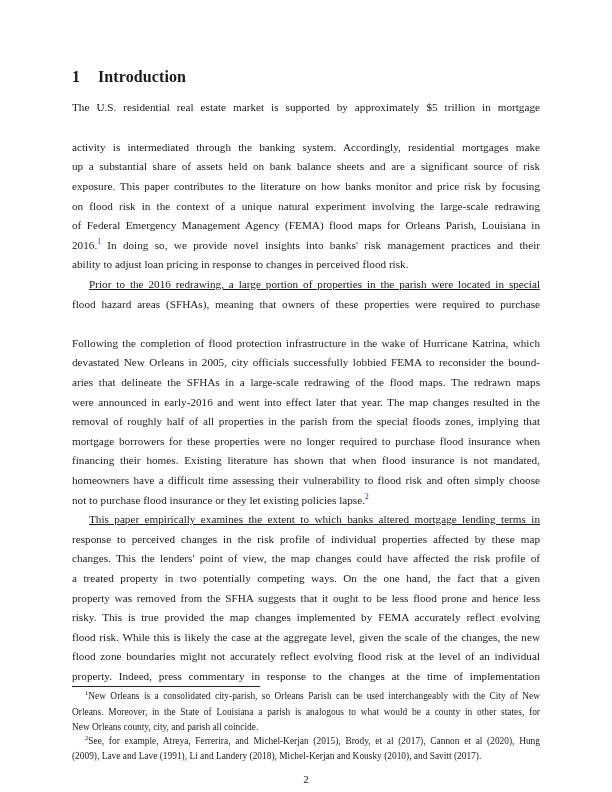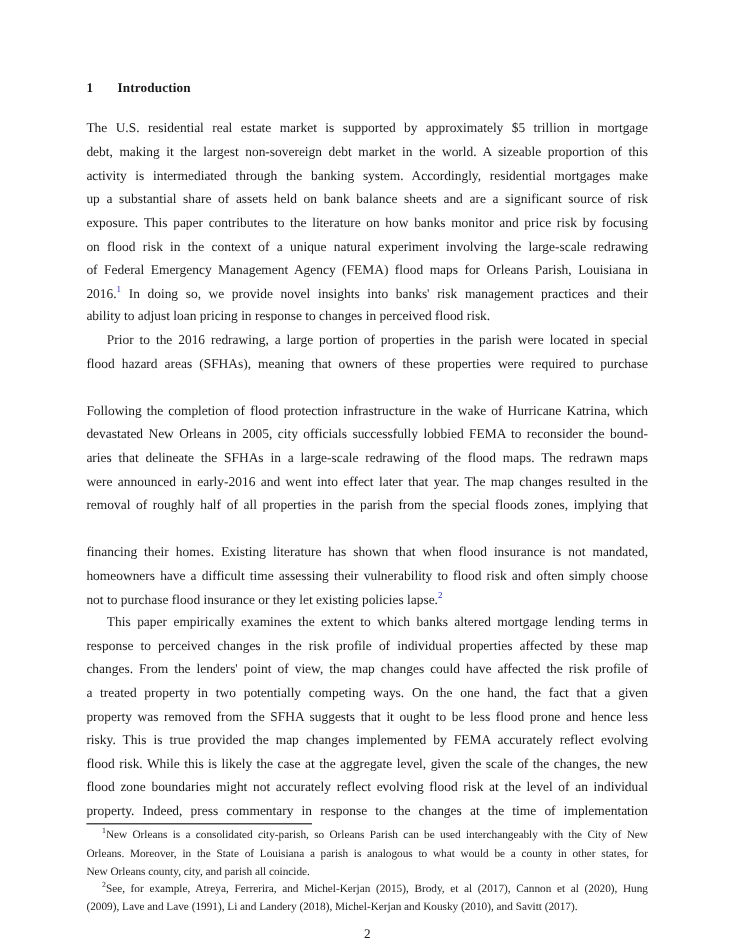--- a/index.html
+++ b/index.html
@@ -1,69 +1,69 @@
 <!DOCTYPE html>
 <html><head>
 <meta charset="utf-8">
 <style>
   html, body { margin: 0; padding: 0; background: #ffffff; }
   body { width: 612px; height: 792px; position: relative; overflow: hidden;
          font-family: "DejaVu Serif", "Liberation Serif", serif; color: #1a1a1a; }
   .page { position: absolute; left: 0; top: 0; width: 612px; height: 792px; }
-  .heading { position: absolute; left: 72px; top: 68px; font-size: 11px; font-weight: bold;
+  .heading { position: absolute; left: 72px; top: 68px; font-size: 16px; font-weight: bold;
              font-family: "Liberation Serif", "DejaVu Serif", serif; letter-spacing: 0.1px; }
   .heading .num { display: inline-block; width: 26px; }
   .body-line { position: absolute; left: 72px; width: 468px; font-size: 11.2px; line-height: 14px;
                font-family: "Liberation Serif", serif; text-align: justify; text-align-last: justify;
                white-space: nowrap; }
   .body-line.last { text-align-last: left; }
-  .body-line.indent { padding-left: 17px; width: 451px; }
+  .body-line.indent { padding-left: 17px; width: 451px; text-decoration: underline; }
   .fnref { color: #1f2ad6; font-size: 7.5px; vertical-align: 5px; line-height: 0; }
   .rule { position: absolute; left: 72px; top: 651px; width: 188px; height: 0; border-top: 0.8px solid #222; }
   .fn-line { position: absolute; left: 72px; width: 468px; font-size: 9.4px; line-height: 12px;
              font-family: "Liberation Serif", serif; text-align: justify; text-align-last: justify; white-space: nowrap; }
   .fn-line.last { text-align-last: left; }
   .fn-line.indent { padding-left: 13px; width: 455px; }
   .fn-mark { font-size: 6.5px; vertical-align: 4px; line-height: 0; }
   .page-number { position: absolute; left: 0; width: 612px; top: 750px; text-align: center;
                  font-size: 11px; font-family: "Liberation Serif", serif; }
 </style>
 </head>
 <body>
 
 <div class="page">
 
   <div class="heading">
     <span class="num">1</span><span>Introduction</span>
   </div>
 
   <div class="body-line" style="top:100px">The U.S. residential real estate market is supported by approximately $5 trillion in mortgage</div>
-  <div class="body-line" style="top:120px">debt, making it the largest non-sovereign debt market in the world.  A sizeable proportion of this</div>
   <div class="body-line" style="top:140px">activity is intermediated through the banking system.  Accordingly, residential mortgages make</div>
   <div class="body-line" style="top:159px">up a substantial share of assets held on bank balance sheets and are a significant source of risk</div>
   <div class="body-line" style="top:179px">exposure. This paper contributes to the literature on how banks monitor and price risk by focusing</div>
   <div class="body-line" style="top:199px">on flood risk in the context of a unique natural experiment involving the large-scale redrawing</div>
   <div class="body-line" style="top:218px">of Federal Emergency Management Agency (FEMA) flood maps for Orleans Parish, Louisiana in</div>
   <div class="body-line" style="top:238px"><span>2016.</span><sup class="fnref">1</sup><span>  In doing so, we provide novel insights into banks' risk management practices and their</span></div>
   <div class="body-line last" style="top:257px">ability to adjust loan pricing in response to changes in perceived flood risk.</div>
 
   <div class="body-line indent" style="top:277px">Prior to the 2016 redrawing, a large portion of properties in the parish were located in special</div>
   <div class="body-line" style="top:297px">flood hazard areas (SFHAs), meaning that owners of these properties were required to purchase</div>
   <div class="body-line" style="top:336px">Following the completion of flood protection infrastructure in the wake of Hurricane Katrina, which</div>
   <div class="body-line" style="top:355px">devastated New Orleans in 2005, city officials successfully lobbied FEMA to reconsider the bound-</div>
   <div class="body-line" style="top:375px">aries that delineate the SFHAs in a large-scale redrawing of the flood maps.  The redrawn maps</div>
   <div class="body-line" style="top:395px">were announced in early-2016 and went into effect later that year. The map changes resulted in the</div>
   <div class="body-line" style="top:414px">removal of roughly half of all properties in the parish from the special floods zones, implying that</div>
+  <div class="body-line" style="top:434px">mortgage borrowers for these properties were no longer required to purchase flood insurance when</div>
   <div class="body-line" style="top:453px">financing their homes.  Existing literature has shown that when flood insurance is not mandated,</div>
   <div class="body-line" style="top:473px">homeowners have a difficult time assessing their vulnerability to flood risk and often simply choose</div>
   <div class="body-line last" style="top:493px"><span>not to purchase flood insurance or they let existing policies lapse.</span><sup class="fnref">2</sup></div>
 
   <div class="body-line indent" style="top:512px">This paper empirically examines the extent to which banks altered mortgage lending terms in</div>
   <div class="body-line" style="top:532px">response to perceived changes in the risk profile of individual properties affected by these map</div>
-  <div class="body-line" style="top:551px">changes.  From the lenders' point of view, the map changes could have affected the risk profile of</div>
+  <div class="body-line" style="top:551px">changes.  This the lenders' point of view, the map changes could have affected the risk profile of</div>
   <div class="body-line" style="top:571px">a treated property in two potentially competing ways.  On the one hand, the fact that a given</div>
   <div class="body-line" style="top:591px">property was removed from the SFHA suggests that it ought to be less flood prone and hence less</div>
   <div class="body-line" style="top:610px">risky.  This is true provided the map changes implemented by FEMA accurately reflect evolving</div>
   <div class="body-line" style="top:630px">flood risk. While this is likely the case at the aggregate level, given the scale of the changes, the new</div>
   <div class="body-line" style="top:669px">property.  Indeed, press commentary in response to the changes at the time of implementation</div>
   <div class="body-line" style="top:649px">flood zone boundaries might not accurately reflect evolving flood risk at the level of an individual</div>
 
   <div class="rule" style="top:686px"></div>
 
   <div class="fn-line indent" style="top:690px"><sup class="fn-mark">1</sup><span>New Orleans is a consolidated city-parish, so Orleans Parish can be used interchangeably with the City of New</span></div>

